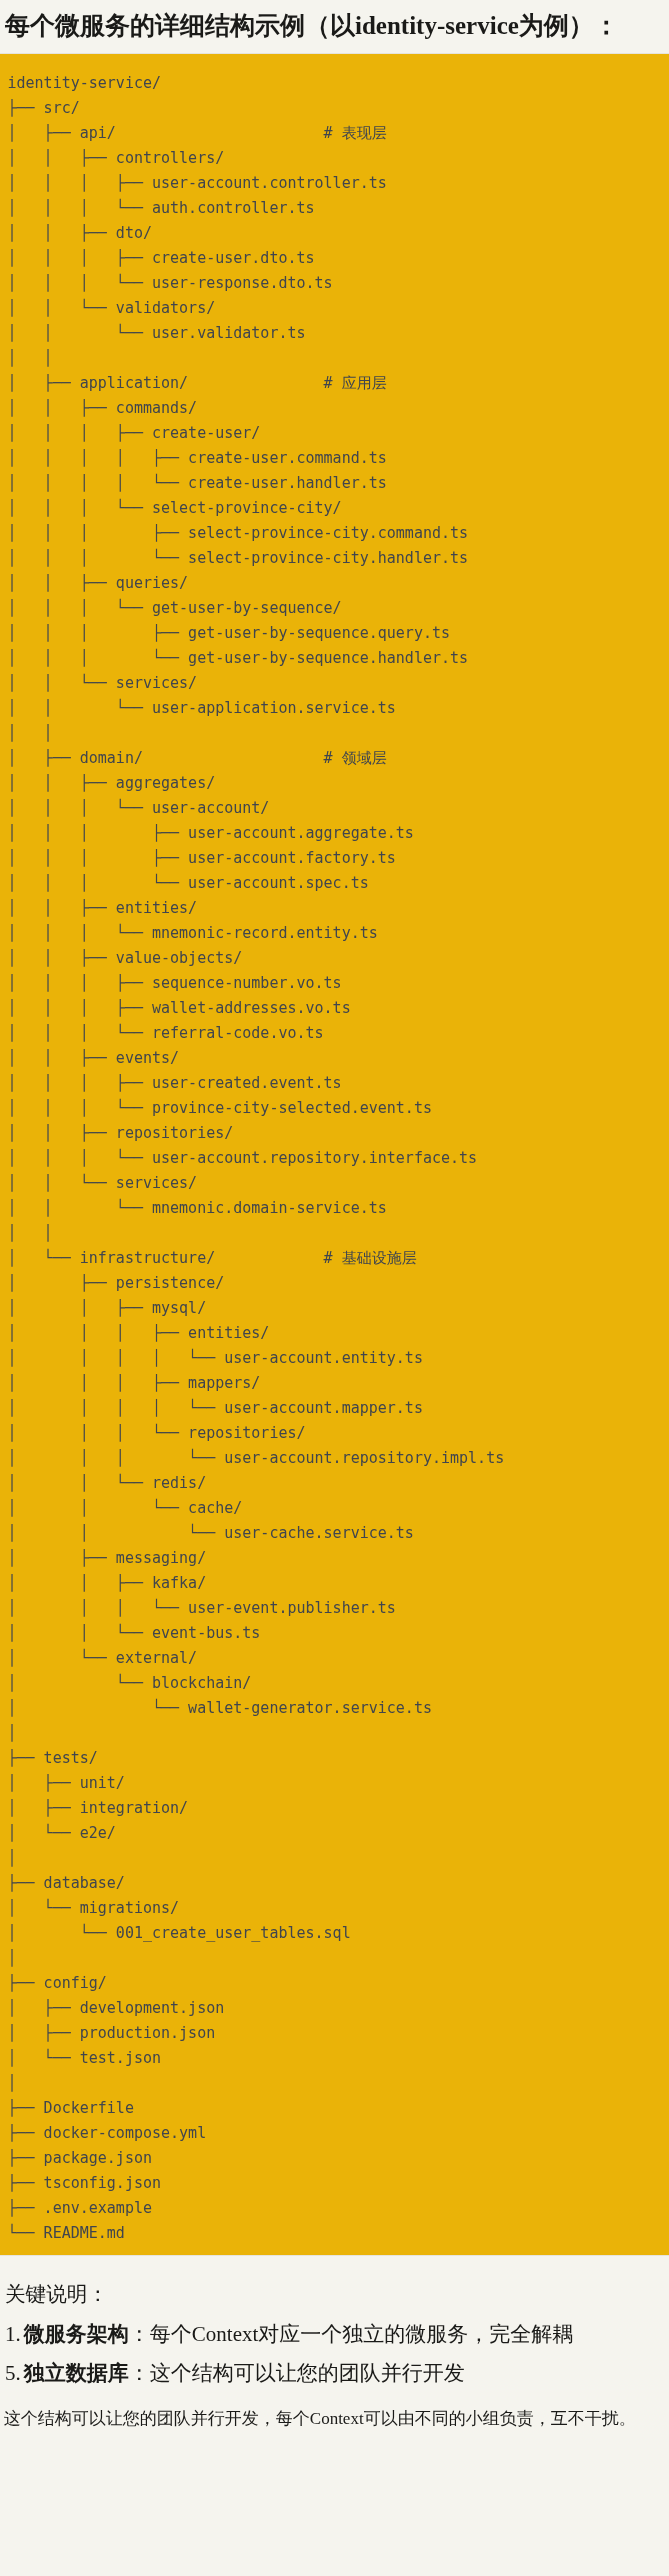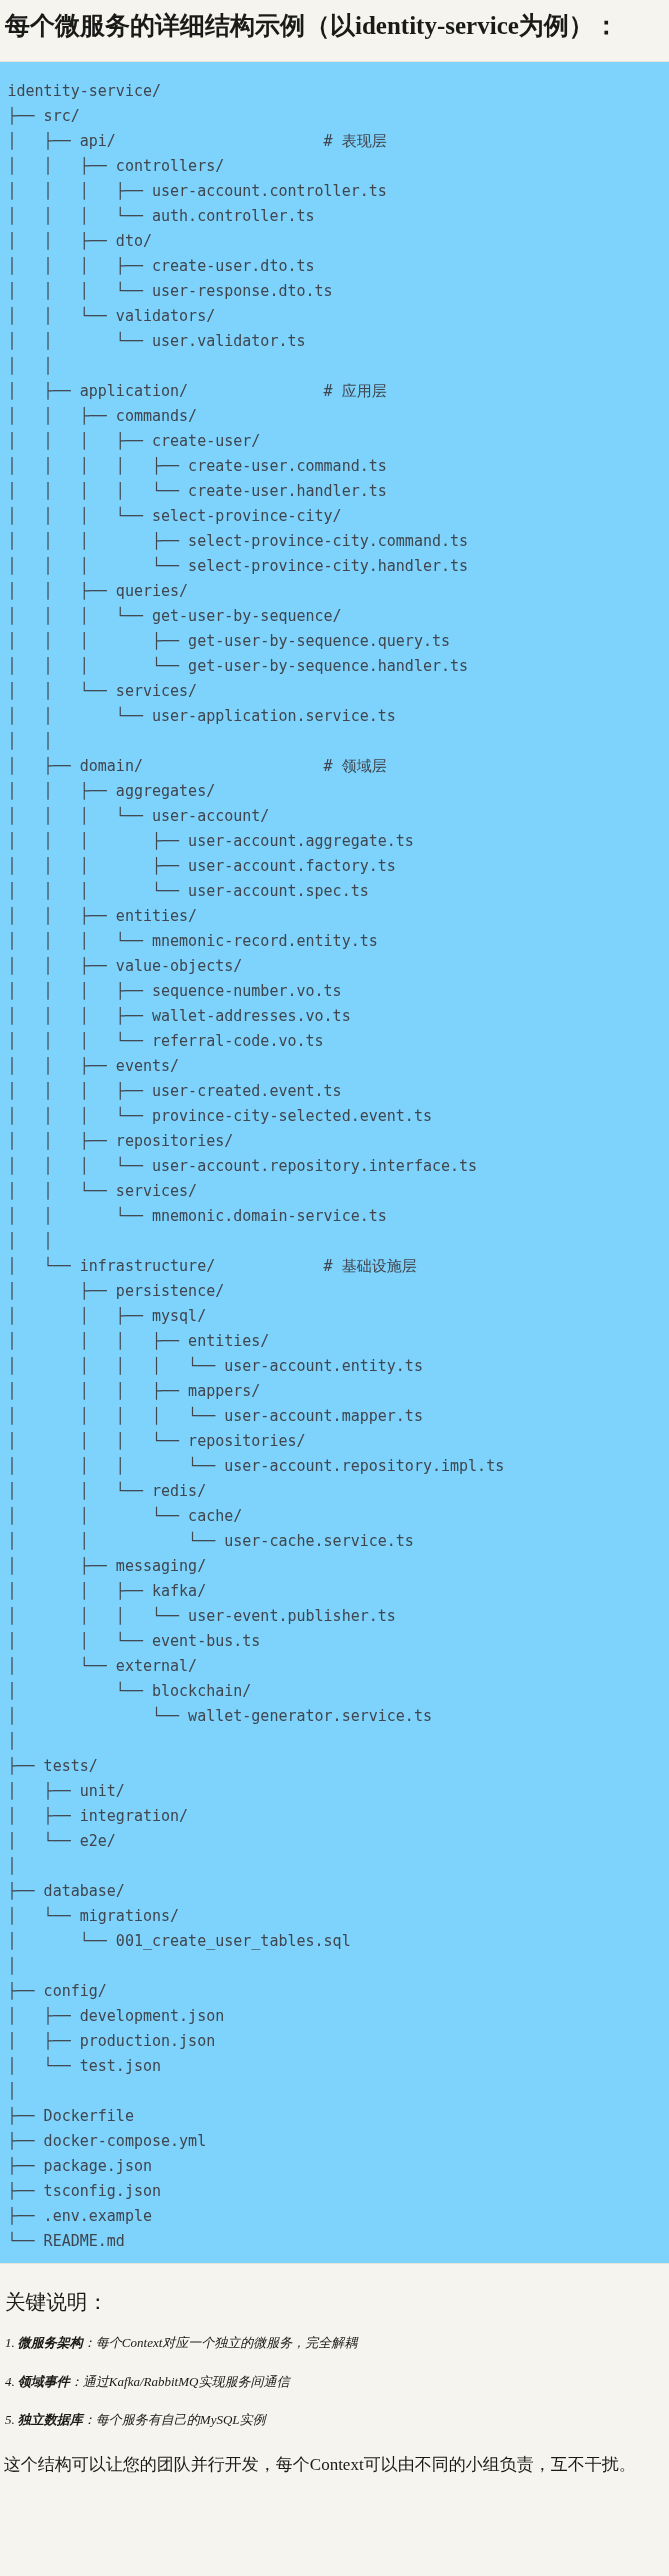--- a/index.html
+++ b/index.html
@@ -16,51 +16,49 @@
     position: relative;
   }
   .title {
     font-size: 25px;
     font-weight: 700;
     line-height: 1.35;
     margin: 0;
     padding: 8.8px 6.3px 10px 5px;
   }
   .codeblock {
-    background: #7dd3fc;
+    background: #eab308;
     border-top: 0.6px solid #e6e4dd;
     border-bottom: 0.6px solid #e6e4dd;
     padding: 17.5px 7.5px 8.8px 7.5px;
     overflow: hidden;
-    margin-top: 8px;
   }
   pre.tree {
     margin: 0;
     font-family: "DejaVu Sans Mono", "Liberation Mono", monospace;
     font-size: 15px;
     line-height: 25px;
     color: #40454e;
     white-space: pre;
   }
   .notes-heading {
     font-size: 20.6px;
     font-weight: 400;
     margin: 24px 0 16.3px 0;
     padding: 0 6.3px 0 5px;
   }
   .notes-list {
     margin: 0;
     padding: 0;
   }
   .note-item {
-    font-size: 13px;
+    font-size: 21px;
     line-height: 21px;
     margin: 0 0 17.5px 0;
     padding: 0 6.3px 0 5px;
-    font-style: italic;
   }
   .note-num {
     margin-right: 3.1px;
   }
   .note-label {
     font-weight: 700;
   }
   .closing {
     font-size: 17px;
     line-height: 22.5px;
@@ -168,26 +166,23 @@
   <h2 class="notes-heading">关键说明：</h2>
 
   <div class="notes-list">
 
     <div class="note-item">
       <span class="note-num">1.</span><span class="note-label">微服务架构</span><span class="note-text">：每个Context对应一个独立的微服务，完全解耦</span>
     </div>
 
 
 
-    <div class="note-item">
-      <span class="note-num">4.</span><span class="note-label">领域事件</span><span class="note-text">：通过Kafka/RabbitMQ实现服务间通信</span>
-    </div>
 
     <div class="note-item">
-      <span class="note-num">5.</span><span class="note-label">独立数据库</span><span class="note-text">：每个服务有自己的MySQL实例</span>
+      <span class="note-num">5.</span><span class="note-label">独立数据库</span><span class="note-text">：这个结构可以让您的团队并行开发</span>
     </div>
 
 
   </div>
 
   <p class="closing">这个结构可以让您的团队并行开发，每个Context可以由不同的小组负责，互不干扰。</p>
 
 </div>
 
 

